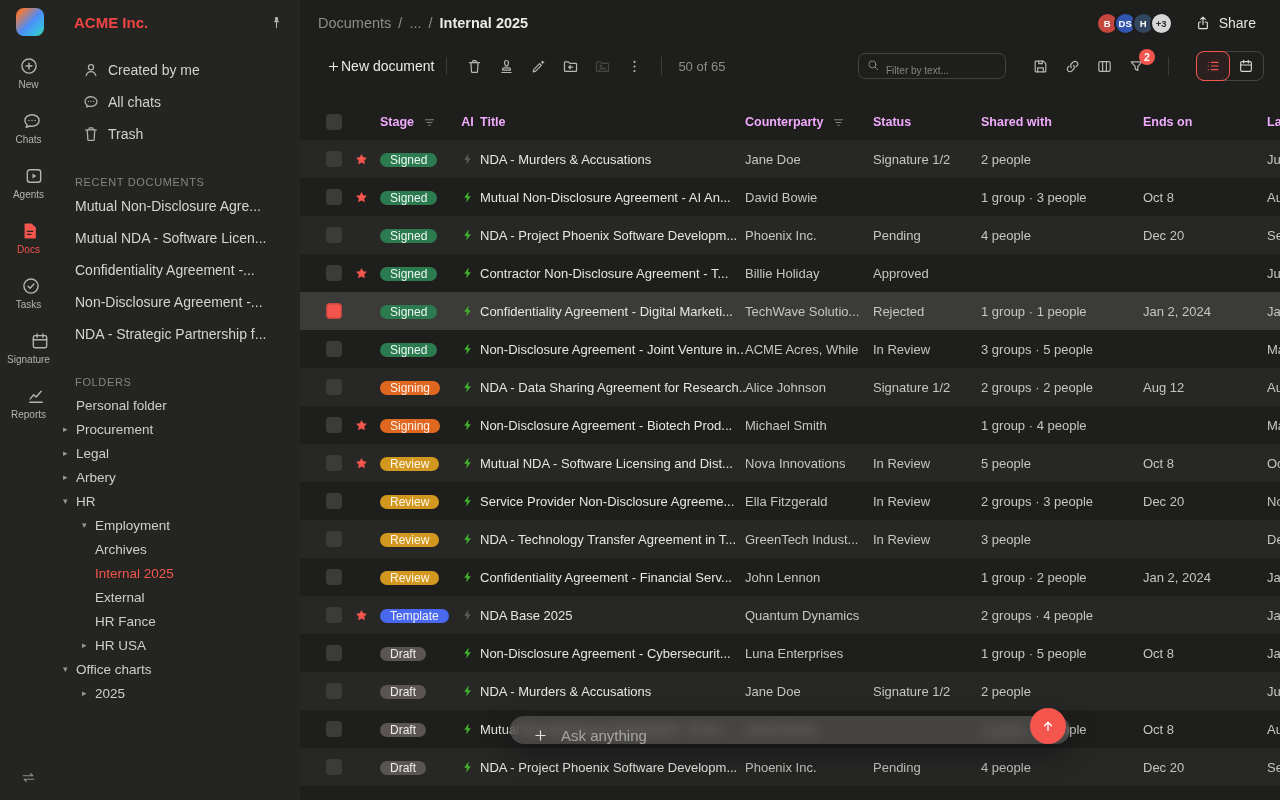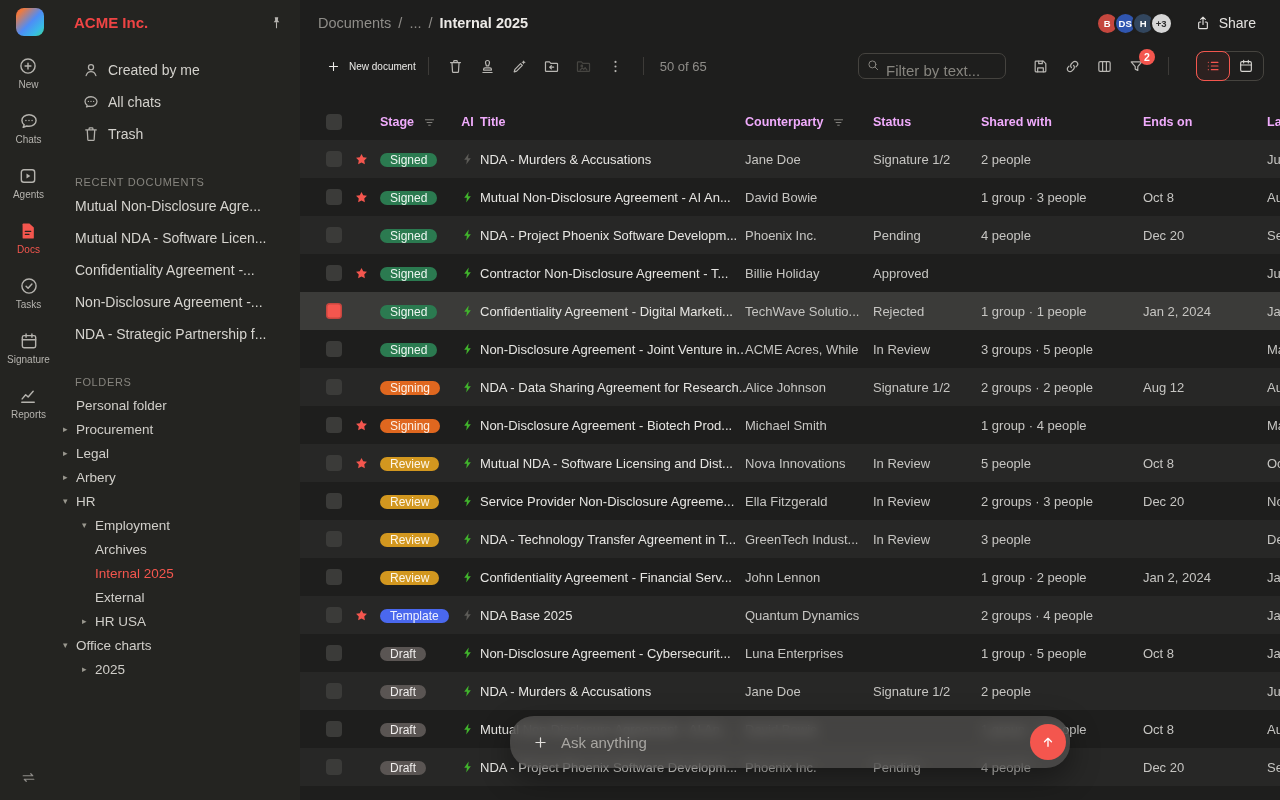--- a/index.html
+++ b/index.html
@@ -23,21 +23,21 @@
   
   .left{width:300px;background:var(--bg-left);display:flex;flex-direction:column;flex-shrink:0}
   .left-header{height:44px;display:flex;align-items:center;flex-shrink:0}
   .logo{width:28px;height:28px;border-radius:8px;margin-left:16px;
     background:linear-gradient(135deg,#f6574d 0%,#ef7a3d 14%,#4e8df6 52%,#39b8e8 78%,#3ed598 100%)}
   .ws-name{margin-left:30px;font-size:15px;font-weight:700;color:#ef4444}
   .pin-btn{margin-left:auto;margin-right:16px;color:#b6b4b0}
   .pin-btn svg{width:15px;height:15px}
   .left-body{flex:1;display:flex;position:relative}
   .rail{width:57px;display:flex;flex-direction:column;align-items:center;padding-top:12px;gap:21px;position:relative}
-  .rail-item{display:flex;flex-direction:column;align-items:center;gap:3px;color:#b5b3ae;cursor:pointer}
+  .rail-item{display:flex;flex-direction:column;align-items:flex-end;gap:3px;color:#b5b3ae;cursor:pointer}
   .rail-item svg{width:20px;height:20px}
   .rail-item .rlabel{font-size:10px}
   .rail-item.active{color:var(--accent)}
   .rail-bottom{position:absolute;bottom:14px;left:0;width:57px;display:flex;justify-content:center;color:var(--muted)}
   .rail-bottom svg{width:17px;height:17px}
 
   .sidebar{flex:1;padding-top:10px;overflow:hidden}
   .snav-item{height:32px;display:flex;align-items:center;padding-left:25px;gap:4px;font-size:14px;color:#d3d1cc;cursor:pointer}
   .snav-item svg{width:18px;height:18px;color:#b2b0ab;margin-right:0}
   .snav-item .slabel{margin-left:4px}
@@ -57,31 +57,31 @@
   .crumbs .cur{color:#eceae7;font-weight:700}
   .topbar-right{margin-left:auto;display:flex;align-items:center}
   .avatars{display:flex;align-items:center}
   .avatar{width:23px;height:23px;border-radius:50%;border:2px solid var(--bg-main);display:flex;align-items:center;justify-content:center;
     font-size:9.5px;font-weight:700;margin-left:-5px}
   .avatar:first-child{margin-left:0}
   .share-btn{display:flex;align-items:center;gap:8px;margin-left:22px;color:#e4e2df;font-size:14px;cursor:pointer}
   .share-btn svg{width:16px;height:16px}
 
   .toolbar{height:44px;display:flex;align-items:center;padding:0 16px 0 26px}
-  .newdoc{display:flex;align-items:center;gap:8px;font-size:10px;color:#ecebe8;cursor:pointer}
+  .newdoc{display:flex;align-items:center;gap:0;font-size:14px;color:#ecebe8;cursor:pointer}
   .newdoc svg{width:15px;height:15px}
   .tdiv{width:1px;height:18px;background:var(--border);margin:0 12px}
   .tool-ico{width:30px;height:30px;display:flex;align-items:center;justify-content:center;color:#b9b7b3;cursor:pointer;position:relative}
   .tool-ico svg{width:17px;height:17px}
   .tool-ico.disabled{color:#67655f;opacity:.55}
   .count{font-size:13px;color:var(--muted);margin-left:4px}
   .toolbar-right{margin-left:auto;display:flex;align-items:center;gap:5px}
   .search{position:relative;width:148px;height:26px;margin-right:14px}
   .search input{width:100%;height:100%;background:transparent;border:1px solid #45433f;border-radius:7px;color:#84cc16;
-    font-size:15px;padding:8px 8px 0 27px;outline:none;font-family:inherit}
+    font-size:10px;padding:8px 8px 0 27px;outline:none;font-family:inherit}
   .search input::placeholder{color:#87857f}
   .search .mag{position:absolute;left:8px;top:5px;color:#87857f}
   .search .mag svg{width:14px;height:14px}
   .badge-num{position:absolute;top:-2px;right:-4px;min-width:16px;height:16px;border-radius:8px;background:var(--accent);
     color:#fff;font-size:10.5px;font-weight:700;display:flex;align-items:center;justify-content:center;padding:0 3px}
   .views{display:flex;border:1px solid #46443f;border-radius:8px;height:30px;margin-left:10px;overflow:visible}
   .view-seg{width:34px;display:flex;align-items:center;justify-content:center;color:#d8d6d2;cursor:pointer}
   .view-seg svg{width:16px;height:16px}
   .view-seg.active{border:1px solid var(--accent);border-radius:8px;margin:-1px;color:var(--accent);background:rgba(244,86,78,.07)}
 
@@ -101,23 +101,23 @@
   .c-star svg{width:15px;height:15px;color:var(--accent)}
   .bolt{width:14px;height:14px}
   .bolt.on{color:#41b42c}
   .bolt.off{color:#5c5b57}
   .checkbox{width:16px;height:16px;border-radius:4px;background:#3b3b39;display:block}
   .checkbox.checked{background:var(--accent);box-shadow:inset 0 0 0 1.5px rgba(0,0,0,.18)}
   .stage-badge{display:inline-block;padding:1px 10px;border-radius:7px;font-size:12px;font-weight:500;line-height:1}
   .c-title{color:#e6e5e2}
 
   
-  .askbar{position:absolute;left:210px;top:716px;width:560px;height:52px;border-radius:24px;z-index:20;
+  .askbar{position:absolute;left:210px;top:716px;width:560px;height:28px;border-radius:24px;z-index:20;
     background:rgba(92,90,88,.62);backdrop-filter:blur(7px);-webkit-backdrop-filter:blur(7px);
-    display:flex;align-items:center;box-shadow:0 10px 30px rgba(0,0,0,.4)}
+    display:flex;align-items:flex-end;box-shadow:0 10px 30px rgba(0,0,0,.4)}
   .askbar .aplus{margin-left:22px;color:#e2e0dd}
   .askbar .aplus svg{width:17px;height:17px}
   .askbar .aph{margin-left:12px;font-size:15px;color:#aoa}
   .askbar .aph{color:#a8a6a2}
   .ask-send{margin-left:auto;margin-right:4px;width:36px;height:36px;border-radius:50%;background:var(--accent);
     display:flex;align-items:center;justify-content:center;color:#fff;cursor:pointer}
   .ask-send svg{width:16px;height:16px;stroke-width:2}
 </style>
 </head>
 <body>
@@ -272,20 +272,24 @@
               <span class="arrow"></span>
               <span>Archives</span>
             </div>
             <div class="folder-item ind1 active">
               <span class="arrow"></span>
               <span>Internal 2025</span>
             </div>
             <div class="folder-item ind1">
               <span class="arrow"></span>
               <span>External</span>
+            </div>
+            <div class="folder-item ind1">
+              <span class="arrow"></span>
+              <span>HR Fance</span>
             </div>
             <div class="folder-item ind1">
               <span class="arrow">▸</span>
               <span>HR USA</span>
             </div>
             <div class="folder-item ind0">
               <span class="arrow">▾</span>
               <span>Office charts</span>
             </div>
             <div class="folder-item ind1">

